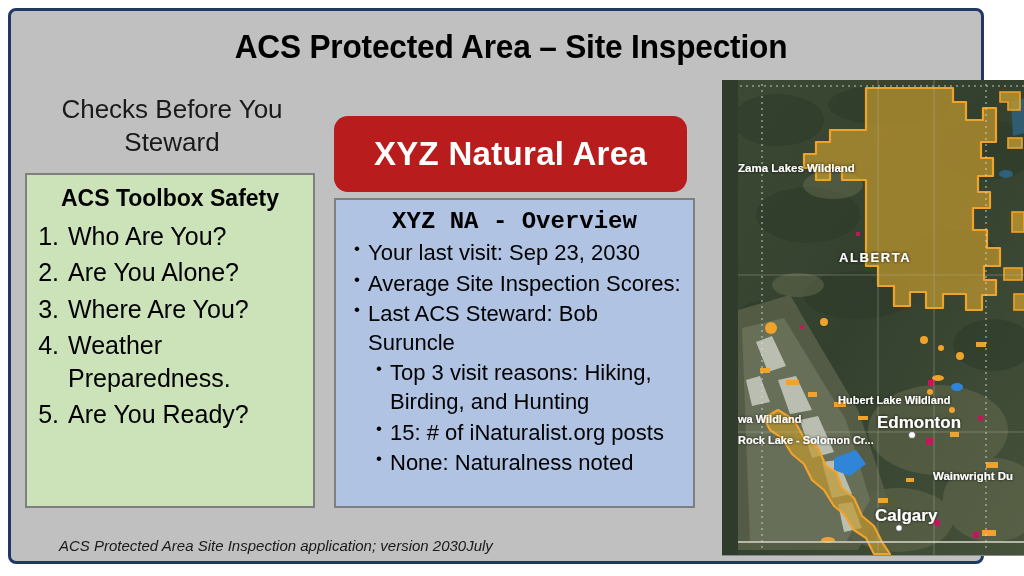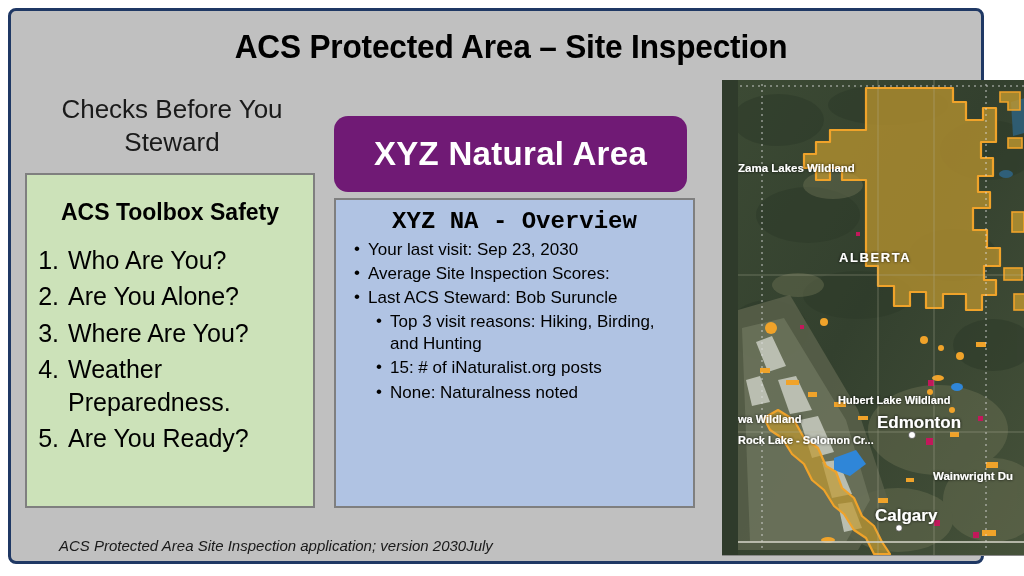--- a/index.html
+++ b/index.html
@@ -25,52 +25,52 @@
   .checks-heading{
     position:absolute; left:16px; top:82px; width:290px;
     text-align:center; color:#1a1a1a; font-size:26px; line-height:1.28;
   }
 
   .green-box{
     position:absolute; left:14px; top:162px; width:290px; height:335px;
     background:#cce2b9; border:2px solid #7f7f7f; box-sizing:border-box;
   }
   .green-box h3{
-    margin:14px; padding:10px 0 4px 0; text-align:center;
+    margin:0; padding:10px 0 4px 0; text-align:center;
     font-size:23px; font-weight:bold; color:#000;
   }
   ol.checklist{
     margin:4px 0 0 0; padding:0 6px 0 30px; list-style:decimal;
     font-size:25px; color:#000; line-height:1.33;
   }
   ol.checklist li{ margin:0 0 3px 9px; padding-left:2px; }
 
   
   .na-banner{
     position:absolute; left:323px; top:105px; width:353px; height:76px;
-    background:#701a75; border-radius:14px; box-sizing:border-box;
+    background:#b91c1c; border-radius:14px; box-sizing:border-box;
     display:flex; align-items:center; justify-content:center;
   }
   .na-banner span{
     color:#ffffff; font-weight:bold; font-size:33px;
     font-family:"Liberation Sans Narrow","Liberation Sans",sans-serif;
     letter-spacing:0.3px;
   }
 
   .blue-box{
     position:absolute; left:323px; top:187px; width:361px; height:310px;
     background:#b0c3e3; border:2px solid #7f7f7f; box-sizing:border-box;
   }
   .blue-box h3{
     margin:0; padding:8px 0 2px 0; text-align:center;
     font-size:24px; font-weight:bold; color:#000;font-family:Liberation Mono, monospace;
   }
   ul.overview{
     margin:2px 0 0 0; padding:0 6px 0 18px; list-style:none;
-    font-size:17px; color:#000; line-height:1.30;
+    font-size:22px; color:#000; line-height:1.30;
   }
   ul.overview > li{ position:relative; padding-left:14px; margin-bottom:2px; }
   ul.overview > li:before{
     content:"\2022"; position:absolute; left:0; top:-1px; font-size:17px;
   }
   ul.overview li.sub{ margin-left:22px; }
 
   
   .map{
     position:absolute; left:711px; top:69px; width:290px; height:475px;

